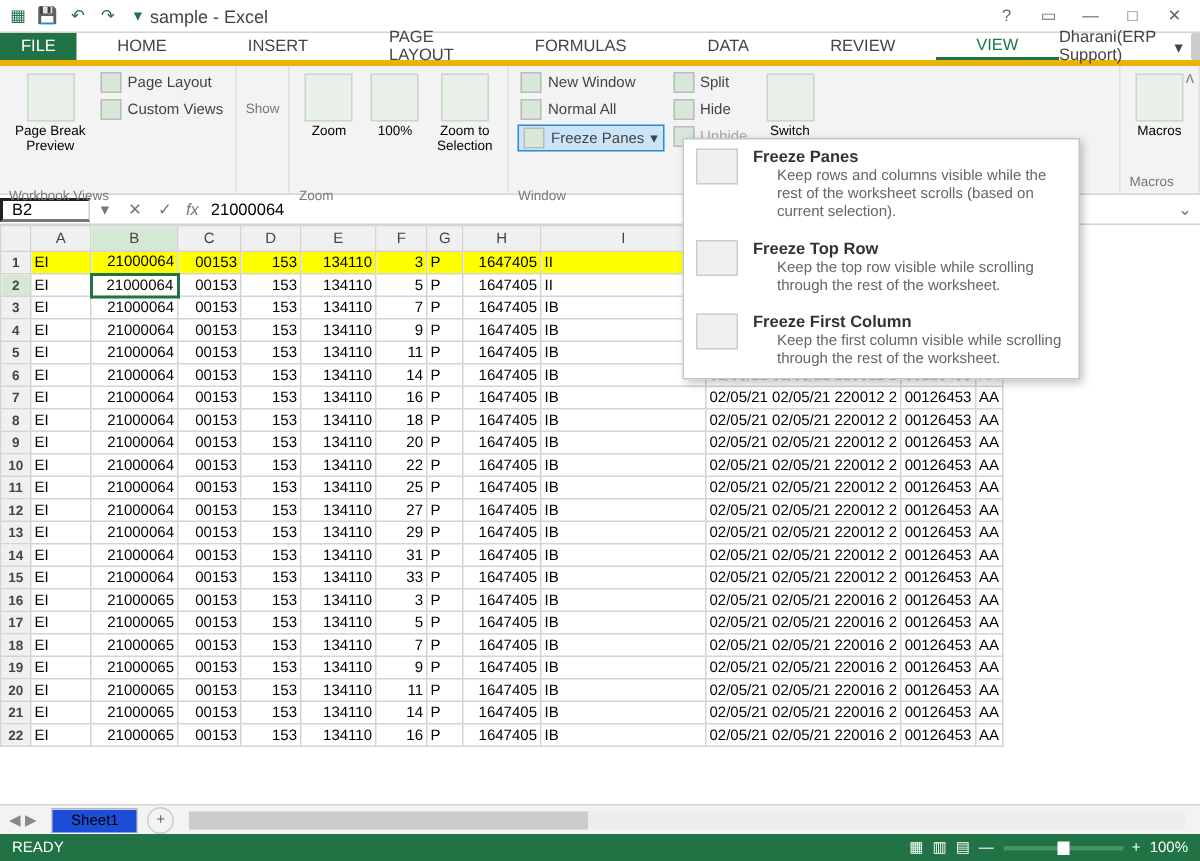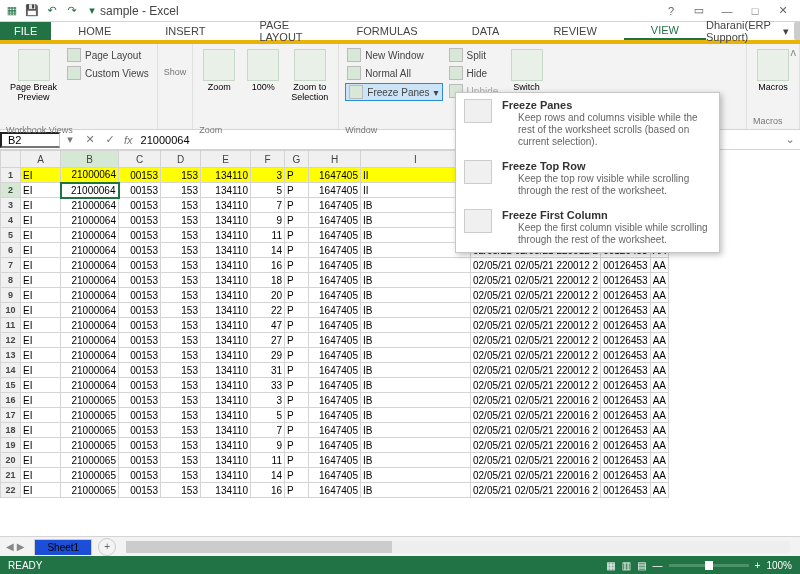--- a/index.html
+++ b/index.html
@@ -438,21 +438,21 @@
         </tr>
       </tbody>
       <tbody>
         <tr>
           <th class="rowhead">11</th>
           <td class=" textL">EI</td>
           <td class="">21000064</td>
           <td class="">00153</td>
           <td class="">153</td>
           <td class="">134110</td>
-          <td class="">47</td>
+          <td class="">25</td>
           <td class=" textL">P</td>
           <td class="">1647405</td>
           <td class=" textL">IB</td>
           <td class="">02/05/21  02/05/21      220012 2</td>
           <td class="">00126453</td>
           <td class=" textL">AA</td>
         </tr>
       </tbody>
       <tbody>
         <tr>

